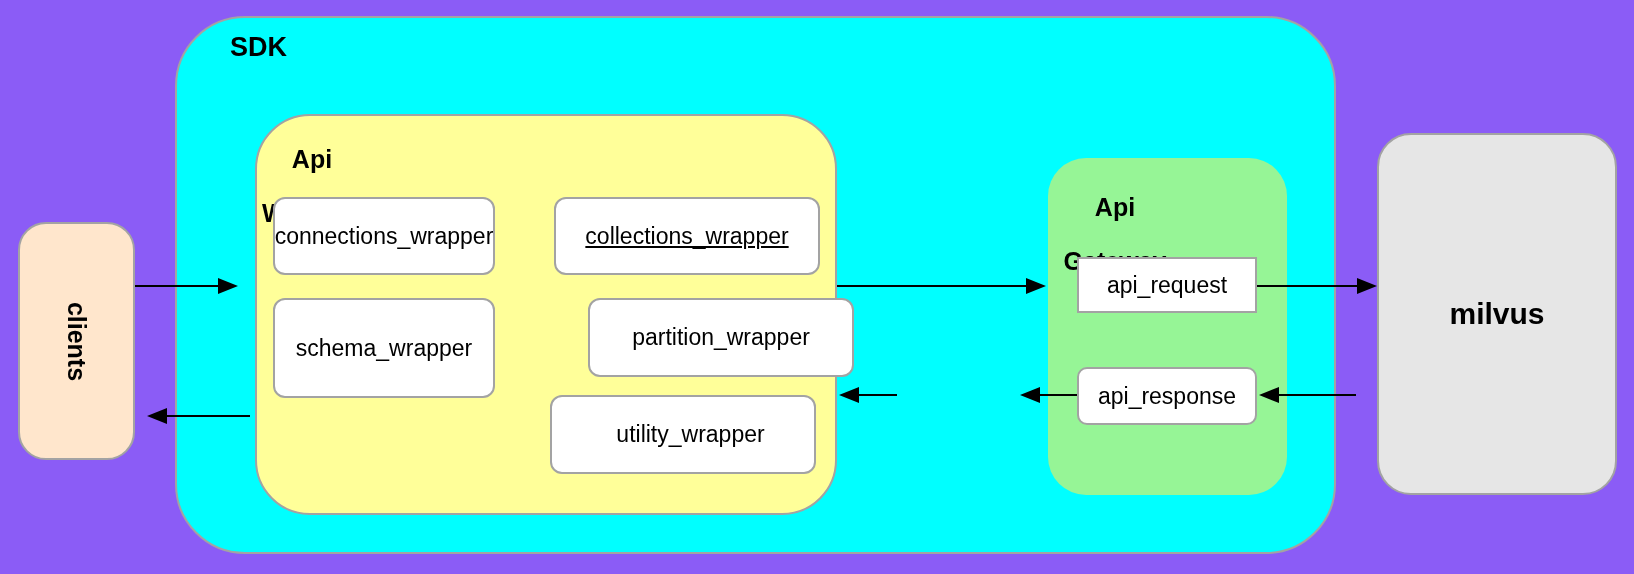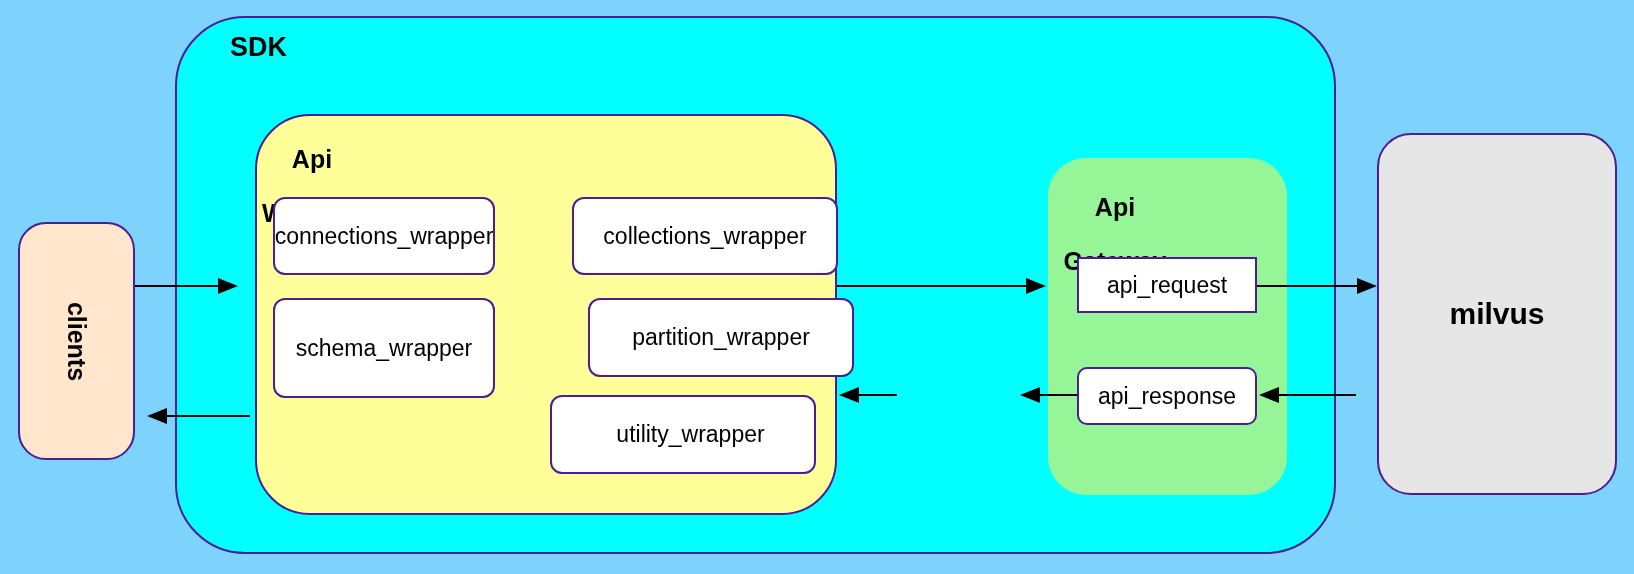--- a/index.html
+++ b/index.html
@@ -1,27 +1,27 @@
 <!DOCTYPE html>
 <html><head>
 <meta charset="utf-8">
 <style>
   html, body { margin: 0; padding: 0; background: #ffffff; }
   #canvas {
     position: relative;
     width: 1634px;
     height: 574px;
-    background: #7dd3fc;
+    background: #8b5cf6;
     font-family: "Liberation Sans", sans-serif;
     overflow: hidden;
   }
   .node {
     position: absolute;
     box-sizing: border-box;
-    border: 2px solid #4c1d95;
+    border: 2px solid #a3a3a3;
     display: flex;
     align-items: center;
     justify-content: center;
     color: #000000;
   }
   .container-label {
     position: absolute;
     font-weight: bold;
     color: #000000;
     white-space: pre-line;
@@ -69,21 +69,21 @@
     <span class="rot90">clients</span>
   </div>
 
   <div class="node wrapper" style="left:255px; top:114px; width:582px; height:401px;"></div>
   <div class="container-label" style="left:262px; top:119px; width:100px; text-align:center; font-size:25px; line-height:27px;">
     <span>Api</span><br>
     <span>Wrapper</span>
   </div>
 
   <div class="node leaf" style="left:273px; top:197px; width:222px; height:78px;">connections_wrapper</div>
-  <div class="node leaf" style="left:572px; top:197px; width:266px; height:78px;">collections_wrapper</div>
+  <div class="node leaf" style="left:554px; top:197px; width:266px; height:78px;text-decoration:underline;">collections_wrapper</div>
   <div class="node leaf" style="left:273px; top:298px; width:222px; height:100px;">schema_wrapper</div>
   <div class="node leaf" style="left:550px; top:298px; width:266px; height:79px;margin-left:38px;">partition_wrapper</div>
   <div class="node leaf" style="left:550px; top:395px; width:266px; height:79px;padding-left:15px;">utility_wrapper</div>
 
 
   <div class="node gateway" style="left:1048px; top:158px; width:239px; height:337px;"></div>
   <div class="container-label" style="left:1048px; top:167px; width:134px; text-align:center; font-size:25px; line-height:27px;">
     <span>Api</span><br>
     <span>Gateway</span>
   </div>

